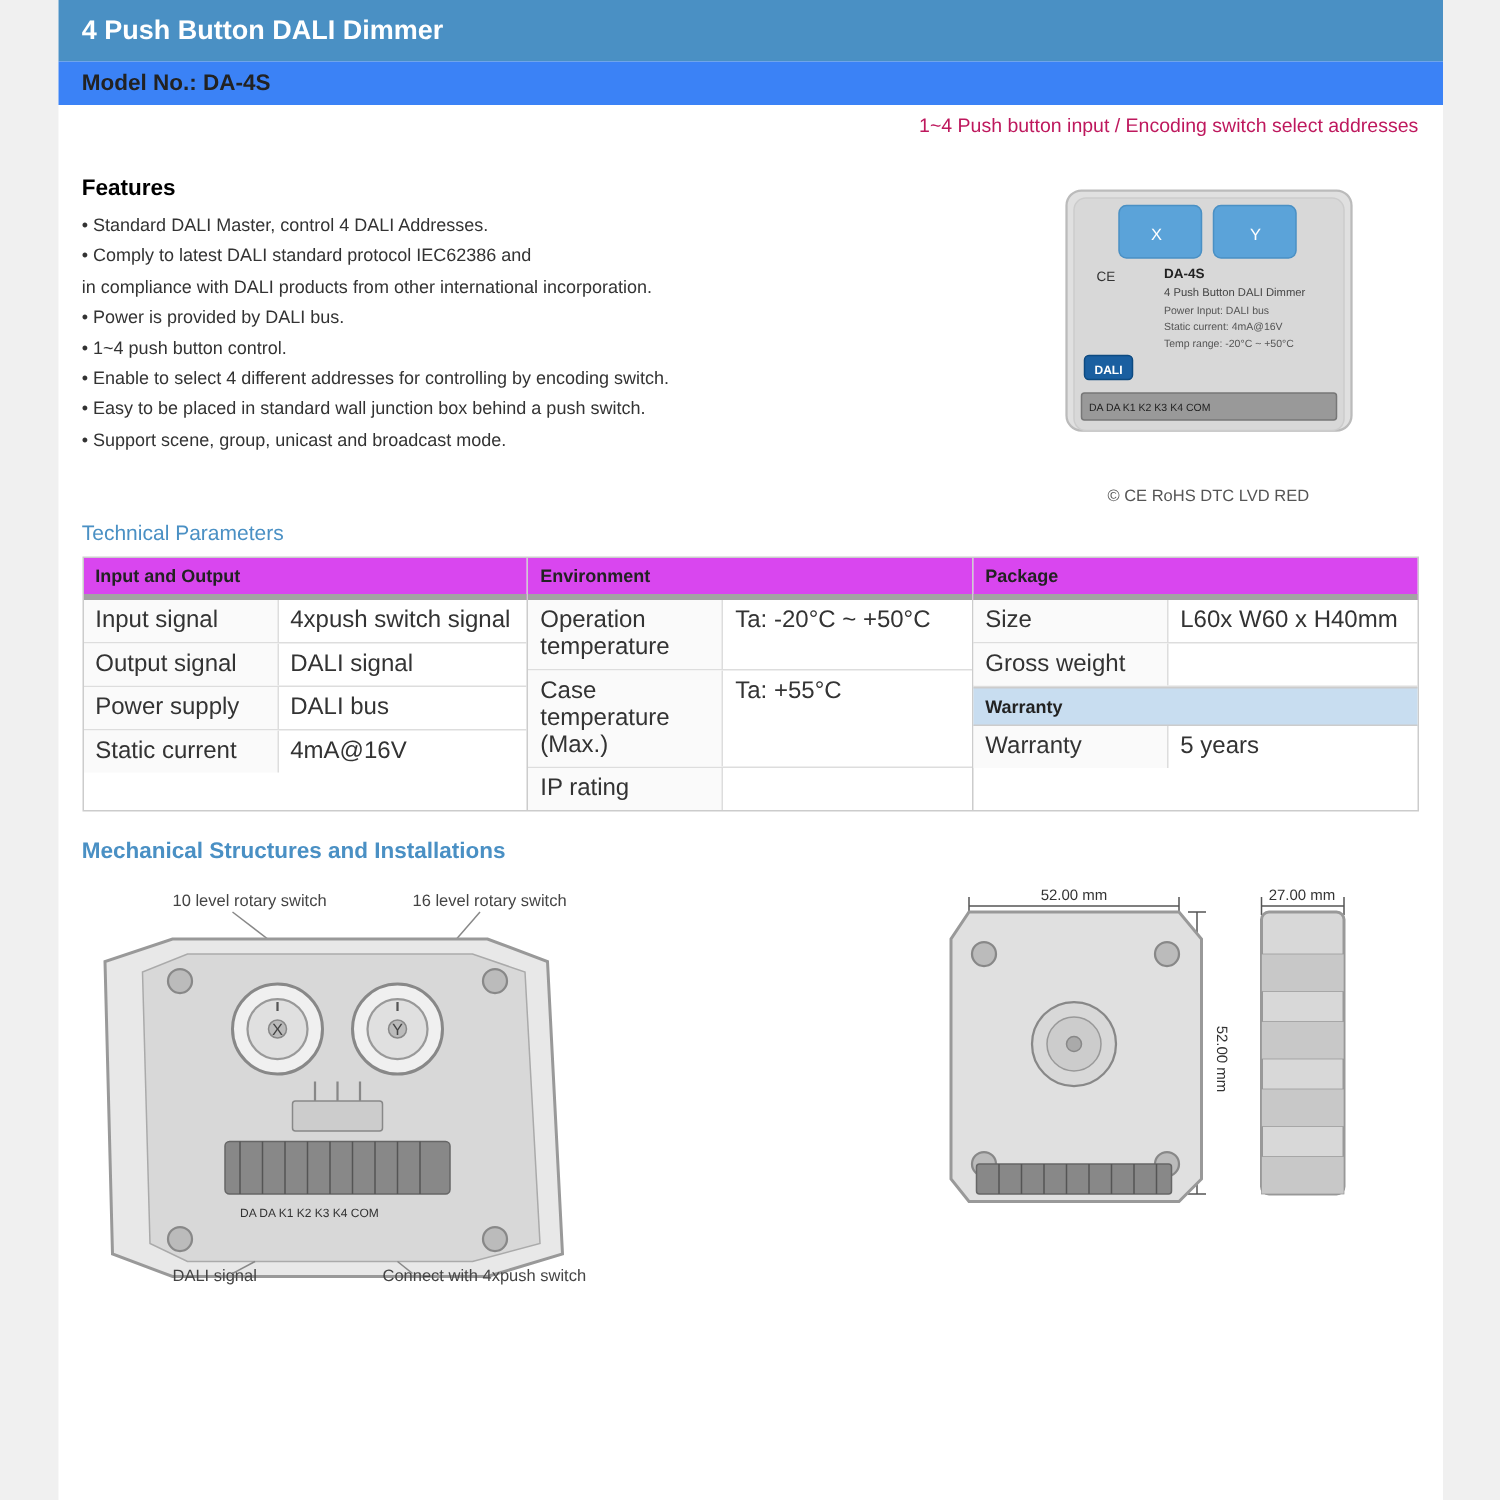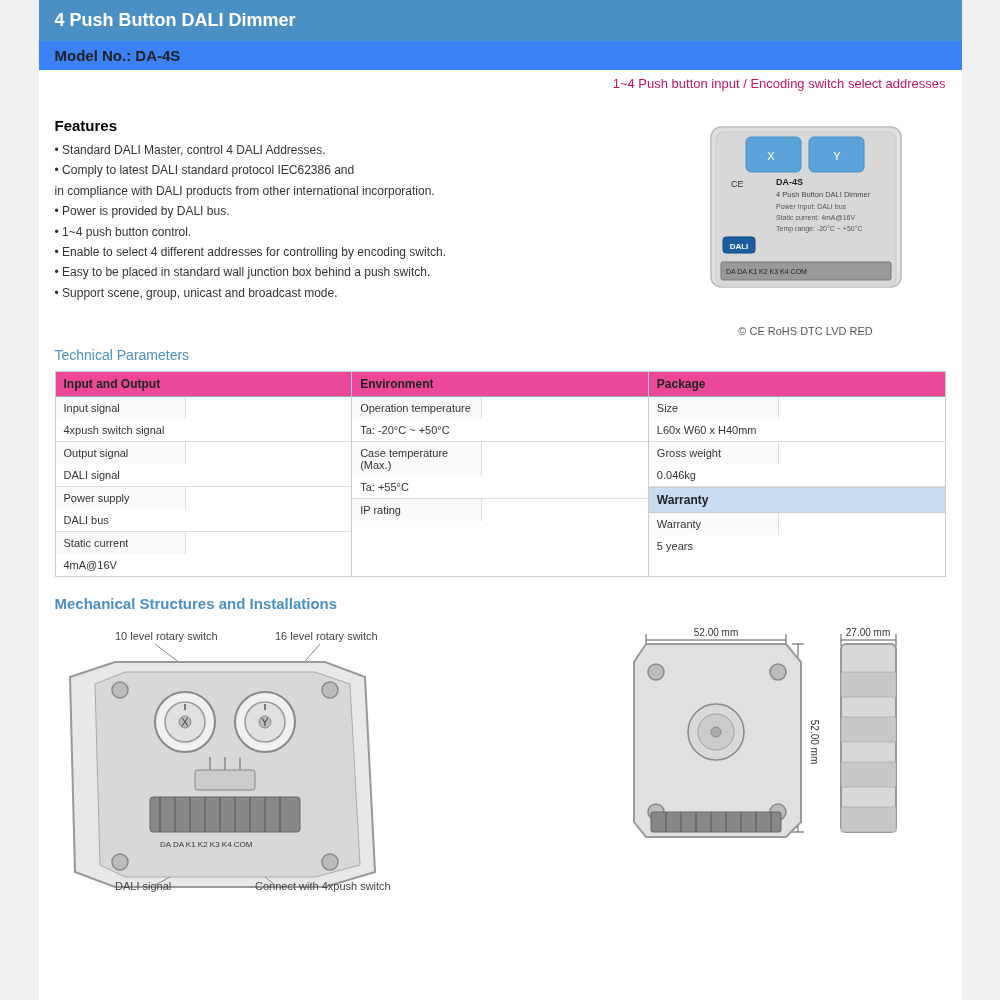--- a/index.html
+++ b/index.html
@@ -91,32 +91,31 @@
       border: 1px solid #ccc;
     }
     .params-col {
       flex: 1;
       border-right: 1px solid #ccc;
     }
     .params-col:last-child {
       border-right: none;
     }
     .col-header {
-      background: #ec4899;
+      background: #d946ef;
       font-size: 12px;
       font-weight: bold;
       padding: 5px 8px;
-      border-bottom: 1px solid #a3a3a3;
+      border-bottom: 4px solid #a3a3a3;
       color: #222;
     }
     .param-row {
       display: flex;
       border-bottom: 1px solid #ddd;
-      font-size: 11px;
-      flex-direction: column;
+      font-size: 16px;
     }
     .param-row:last-child {
       border-bottom: none;
     }
     .param-label {
       width: 130px;
       padding: 5px 8px;
       color: #333;
       border-right: 1px solid #ddd;
       background: #fafafa;
@@ -263,21 +262,20 @@
       </div>
 
       <div class="params-col">
         <div class="col-header">Package</div>
         <div class="param-row">
           <div class="param-label">Size</div>
           <div class="param-value">L60x W60 x H40mm</div>
         </div>
         <div class="param-row">
           <div class="param-label">Gross weight</div>
-          <div class="param-value">0.046kg</div>
         </div>
         <div class="sub-header">Warranty</div>
         <div class="param-row">
           <div class="param-label">Warranty</div>
           <div class="param-value">5 years</div>
         </div>
       </div>
     </div>
   </div>
 

